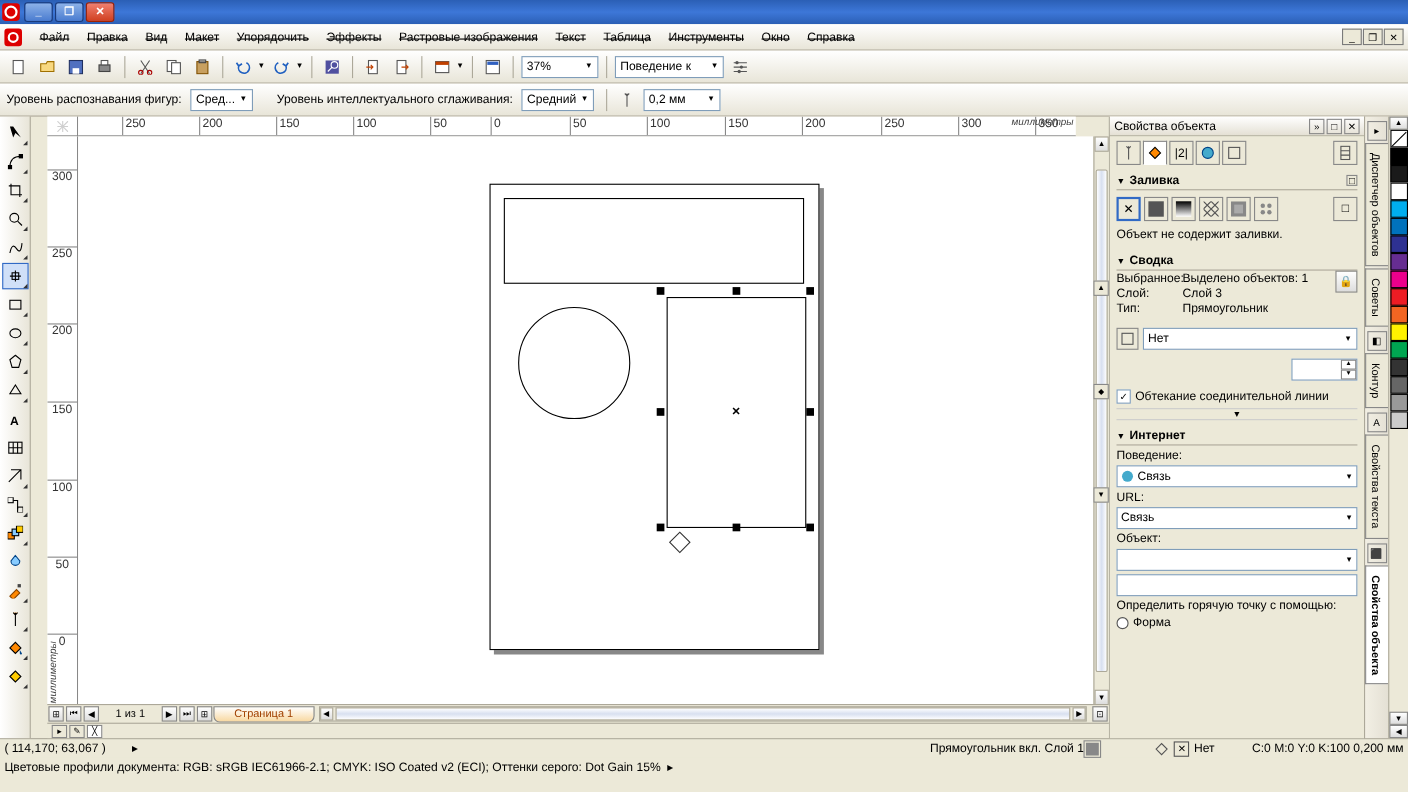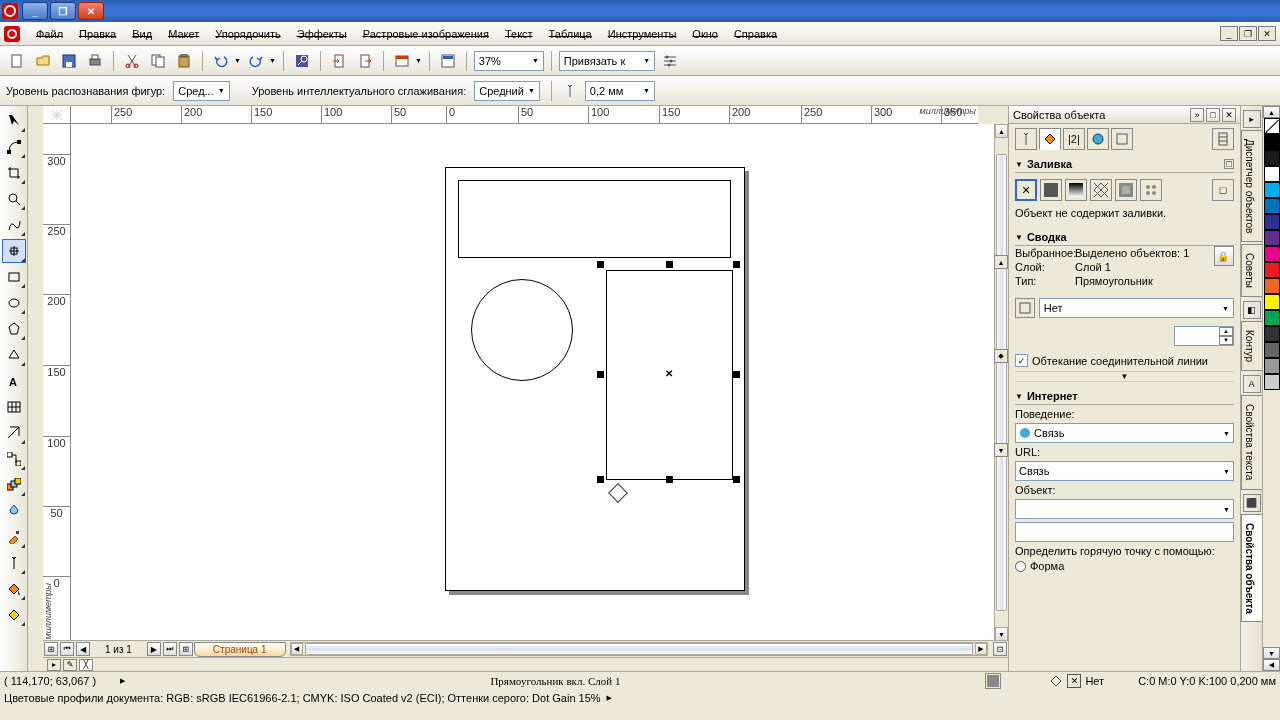--- a/index.html
+++ b/index.html
@@ -106,21 +106,21 @@
 
 .color-palette { width:18px; background:#ece9d8; border-left:1px solid #aca899; display:flex; flex-direction:column;}
 .palette-arrow { height:12px; border:1px solid #888; background:linear-gradient(#fff,#ddd); display:flex; align-items:center; justify-content:center; font-size:7px;}
 .swatch { width:16px; height:16px; border:1px solid #000; margin:0 auto;}
 .swatch.nocolor { background:#fff; position:relative;}
 .swatch.nocolor::after { content:''; position:absolute; left:0; right:0; top:50%; border-top:1px solid #000; transform:rotate(-45deg) scaleX(1.3);}
 
 .statusbar1 { height:18px; background:#ece9d8; border-top:1px solid #aca899; display:flex; align-items:center; padding:0 4px; font-size:11px;}
 .status-coord { width:110px;}
 .status-arrow { font-size:7px; margin-left:6px;}
-.status-sel { flex:1; text-align:center;font-family:Liberation Serif, serif;}
+.status-sel { flex:1; text-align:right;}
 .status-right { display:flex; align-items:center; gap:4px;}
 .status-swatch { width:14px; height:14px; border:1px solid #555; position:relative;}
 .status-swatch::after{ content:''; position:absolute; inset:0;}
 .status-swatch.x::before { content:'✕'; position:absolute; inset:0; display:flex; align-items:center; justify-content:center; font-size:9px; color:#000;}
 
 .statusbar2 { height:17px; background:#ece9d8; display:flex; align-items:center; padding:0 4px; font-size:11px;}
 
 svg { display:block; }
 </style>
 </head>
@@ -254,21 +254,21 @@
         <rect x="2" y="2" width="10" height="3" fill="#3060c0"></rect>
       </svg>
     </div>
   <div class="tsep"></div>
   <div class="zoom-select">
       <span>37%</span>
       <span style="font-size:7px">▼</span>
     </div>
   <div class="tsep"></div>
   <div class="snap-select">
-      <span>Привязать к</span>
+      <span>Поведение к</span>
       <span style="font-size:7px">▼</span>
     </div>
   <div class="tbtn">
       <svg width="14" height="14">
         <path d="M1 3h12M1 7h12M1 11h12" stroke="#555"></path>
         <circle cx="4" cy="3" r="1.5" fill="#555"></circle>
         <circle cx="8" cy="7" r="1.5" fill="#555"></circle>
         <circle cx="6" cy="11" r="1.5" fill="#555"></circle>
       </svg>
     </div>
@@ -596,21 +596,21 @@
           <span>Сводка</span>
         </div>
       <div style="display:flex;align-items:flex-start">
         <div style="flex:1">
           <div class="info-row">
               <span class="info-label">Выбранное:</span>
               <span>Выделено объектов: 1</span>
             </div>
           <div class="info-row">
               <span class="info-label">Слой:</span>
-              <span>Слой 1</span>
+              <span>Слой 3</span>
             </div>
           <div class="info-row">
               <span class="info-label">Тип:</span>
               <span>Прямоугольник</span>
             </div>
         </div>
         <div class="lock-btn">🔒</div>
       </div>
       <div style="display:flex;gap:4px;margin-top:6px;align-items:center">
         <div style="width:22px;height:20px;border:1px solid #888;display:flex;align-items:center;justify-content:center">

